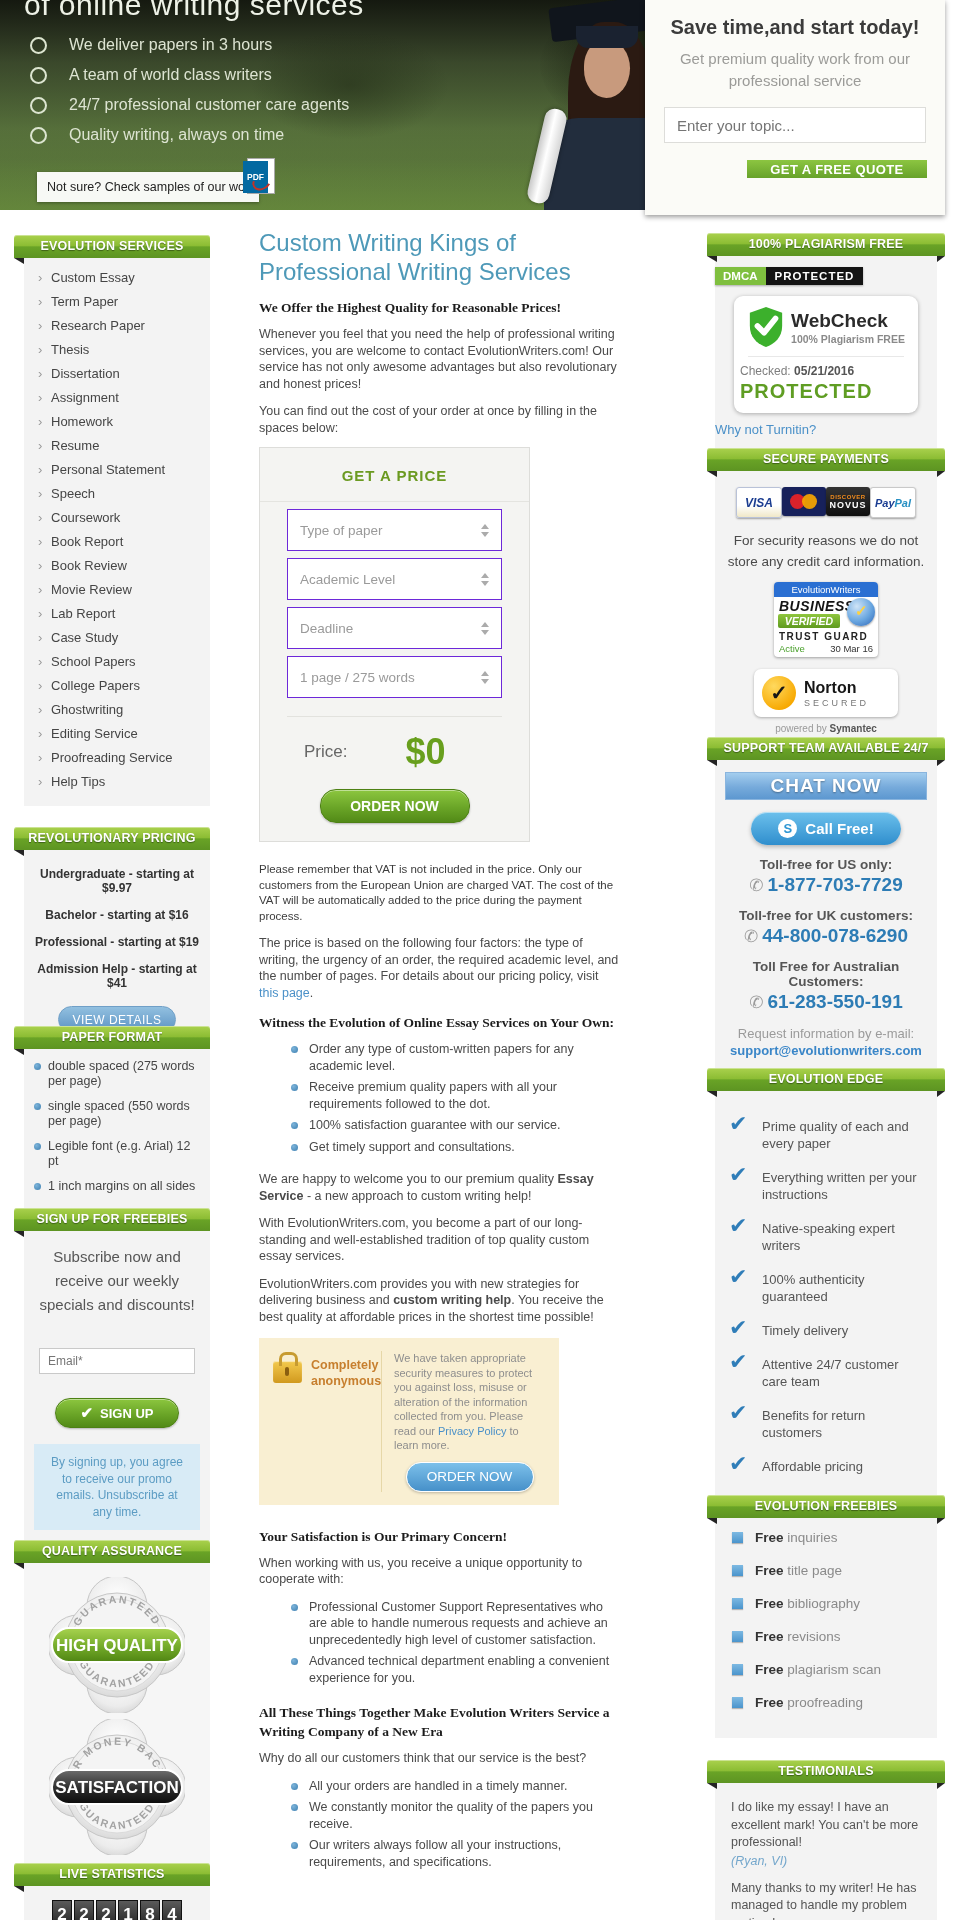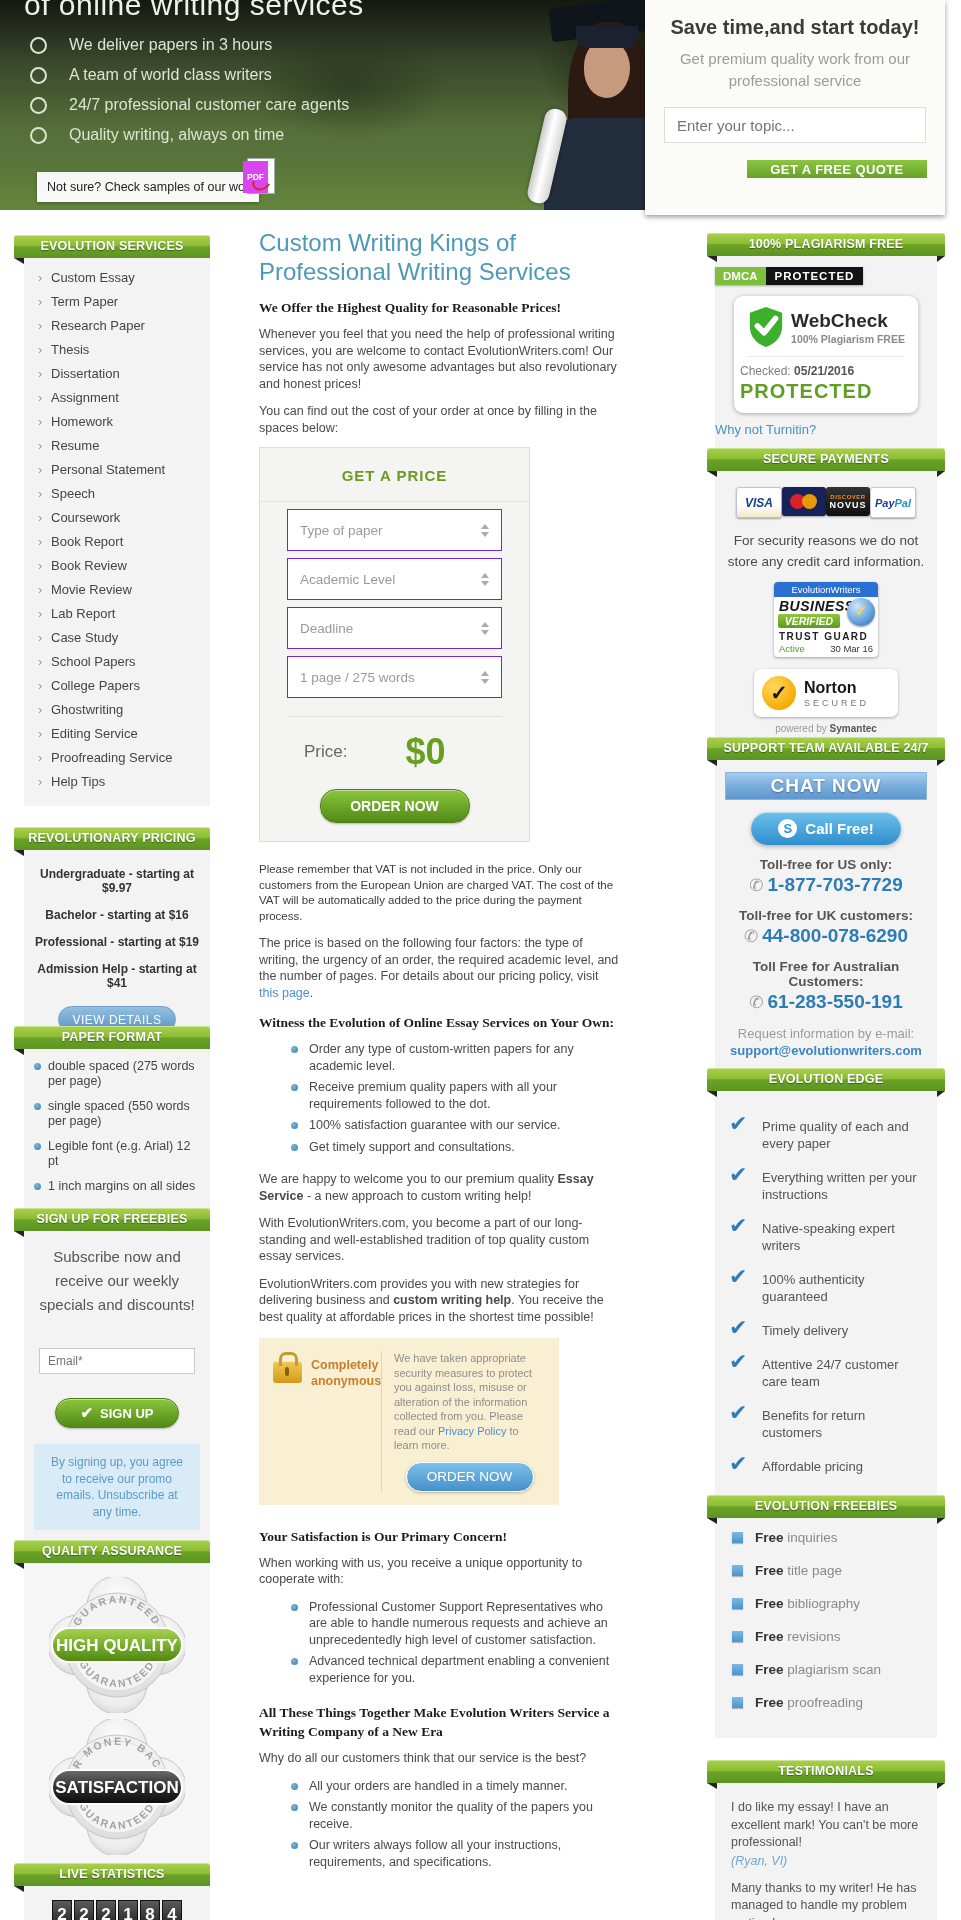--- a/index.html
+++ b/index.html
@@ -29,21 +29,21 @@
   .hero-title { position:absolute; left:24px; top:-12px; font-size:30px; color:#edf1e6; letter-spacing:.5px; white-space:nowrap; }
   .hero-bullets { position:absolute; left:30px; top:30px; }
   .hb { display:flex; align-items:center; height:30px; }
   .hb .ring { width:13px; height:13px; border:2px solid #dce5d0; border-radius:50%; flex:none; }
   .hb .t { margin-left:22px; font-size:16px; color:#dde4d2; }
   .samples { position:absolute; left:37px; top:172px; width:212px; height:30px; background:rgba(255,255,255,.95);
     box-shadow:0 1px 3px rgba(0,0,0,.35); font-size:12.5px; color:#222; line-height:30px; padding-left:10px; cursor:pointer; }
   .pdf { position:absolute; right:-16px; top:-14px; width:26px; height:34px; background:#fff; border:1px solid #a9a9a9; }
   .pdf .squig { position:absolute; left:4px; bottom:3px; width:15px; height:11px; border:2px solid #c23327; border-radius:50%;
     border-color:transparent transparent #c23327 #c23327; transform:rotate(-25deg); }
-  .pdf-label { position:absolute; left:-5px; top:2px; background:#d946ef; color:#fff; font-size:8.5px; font-weight:bold; padding:1px 4px; }
+  .pdf-label { position:absolute; left:-5px; top:2px; background:#0369a1; color:#fff; font-size:8.5px; font-weight:bold; padding:1px 4px; }
 
   .hero-panel { position:absolute; left:645px; top:0; width:300px; height:215px; background:#fbfbf7;
     box-shadow:0 2px 5px rgba(0,0,0,.4); z-index:5; }
   .hp-title { text-align:center; font-size:20px; font-weight:bold; color:#3b3b3b; padding-top:16px; }
   .hp-sub { text-align:center; font-size:15px; color:#9b9b98; line-height:22px; margin:9px 24px 0; }
   .hp-input { display:block; width:236px; height:34px; margin:15px auto 0; border:1px solid #ddddda; background:#fff;
     padding:0 12px; font-size:15px; color:#777; font-family:inherit; }
   .hp-btn { display:block; margin:17px 18px 0 auto; width:180px; height:18px; border:none; cursor:pointer;
     background:linear-gradient(180deg,#8cc541,#67a22a); color:#fff; font-weight:bold; font-size:13px; letter-spacing:.4px; font-family:inherit; }
 

